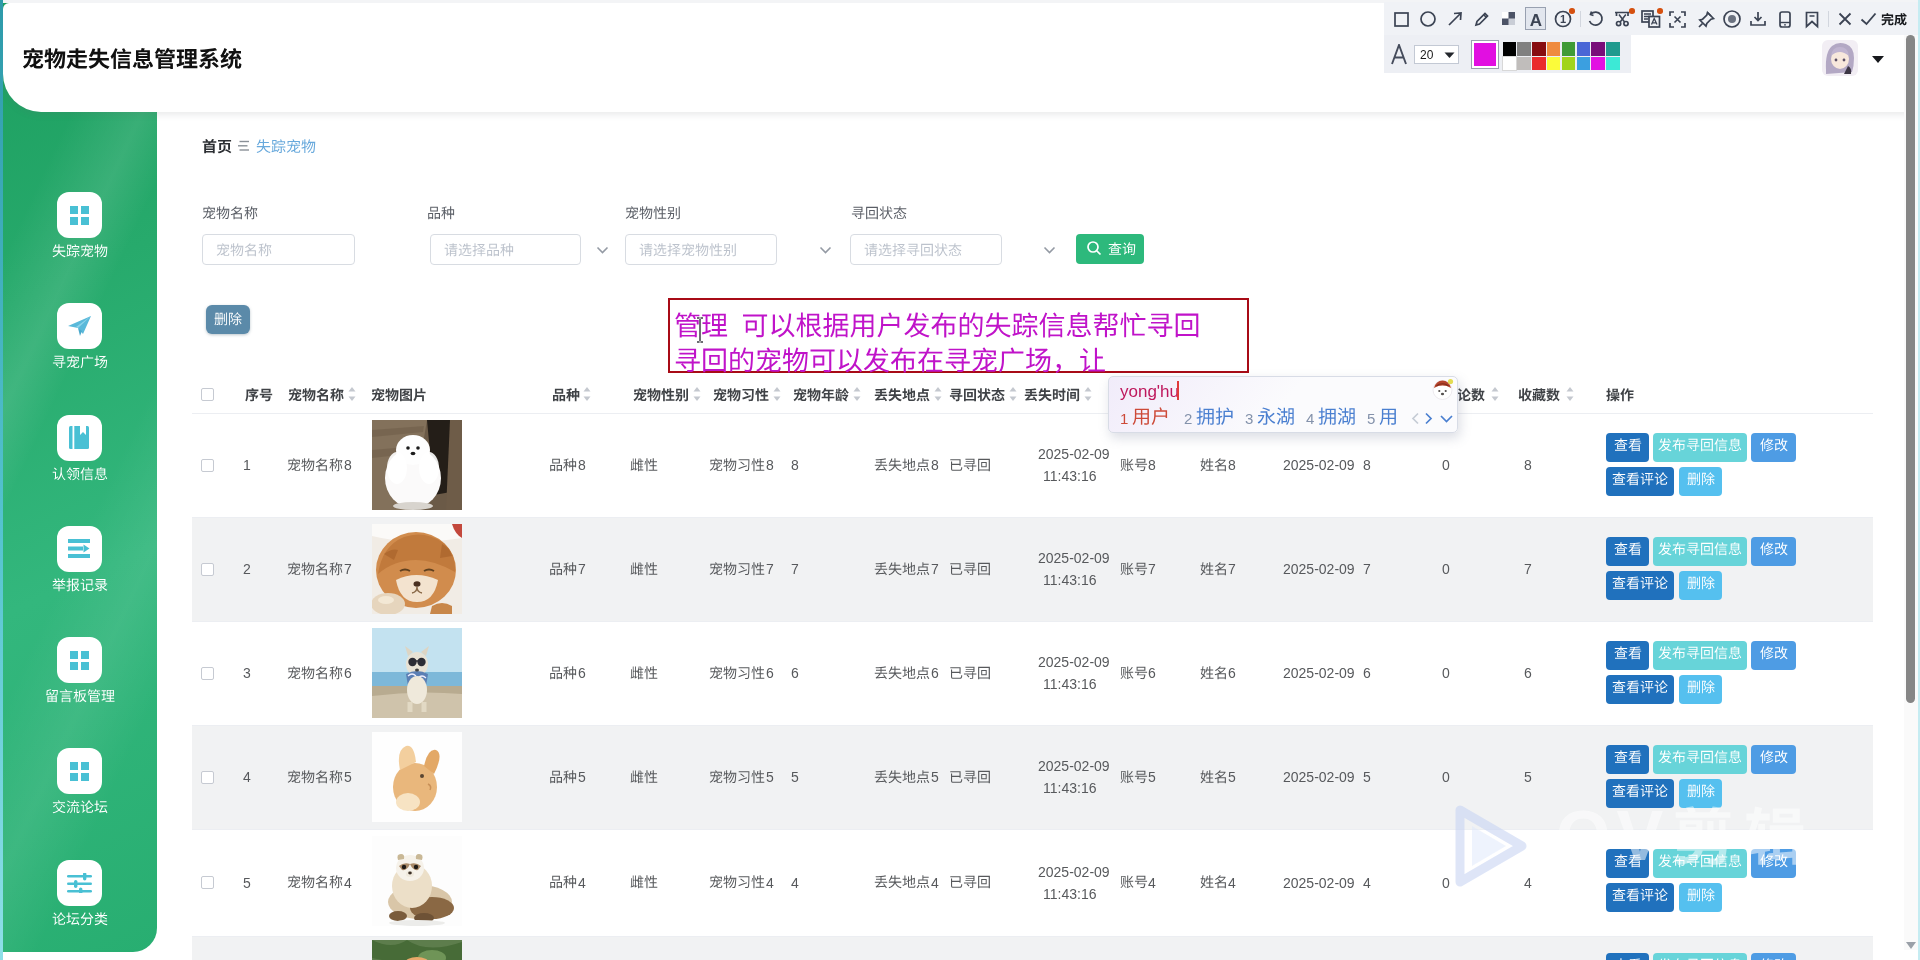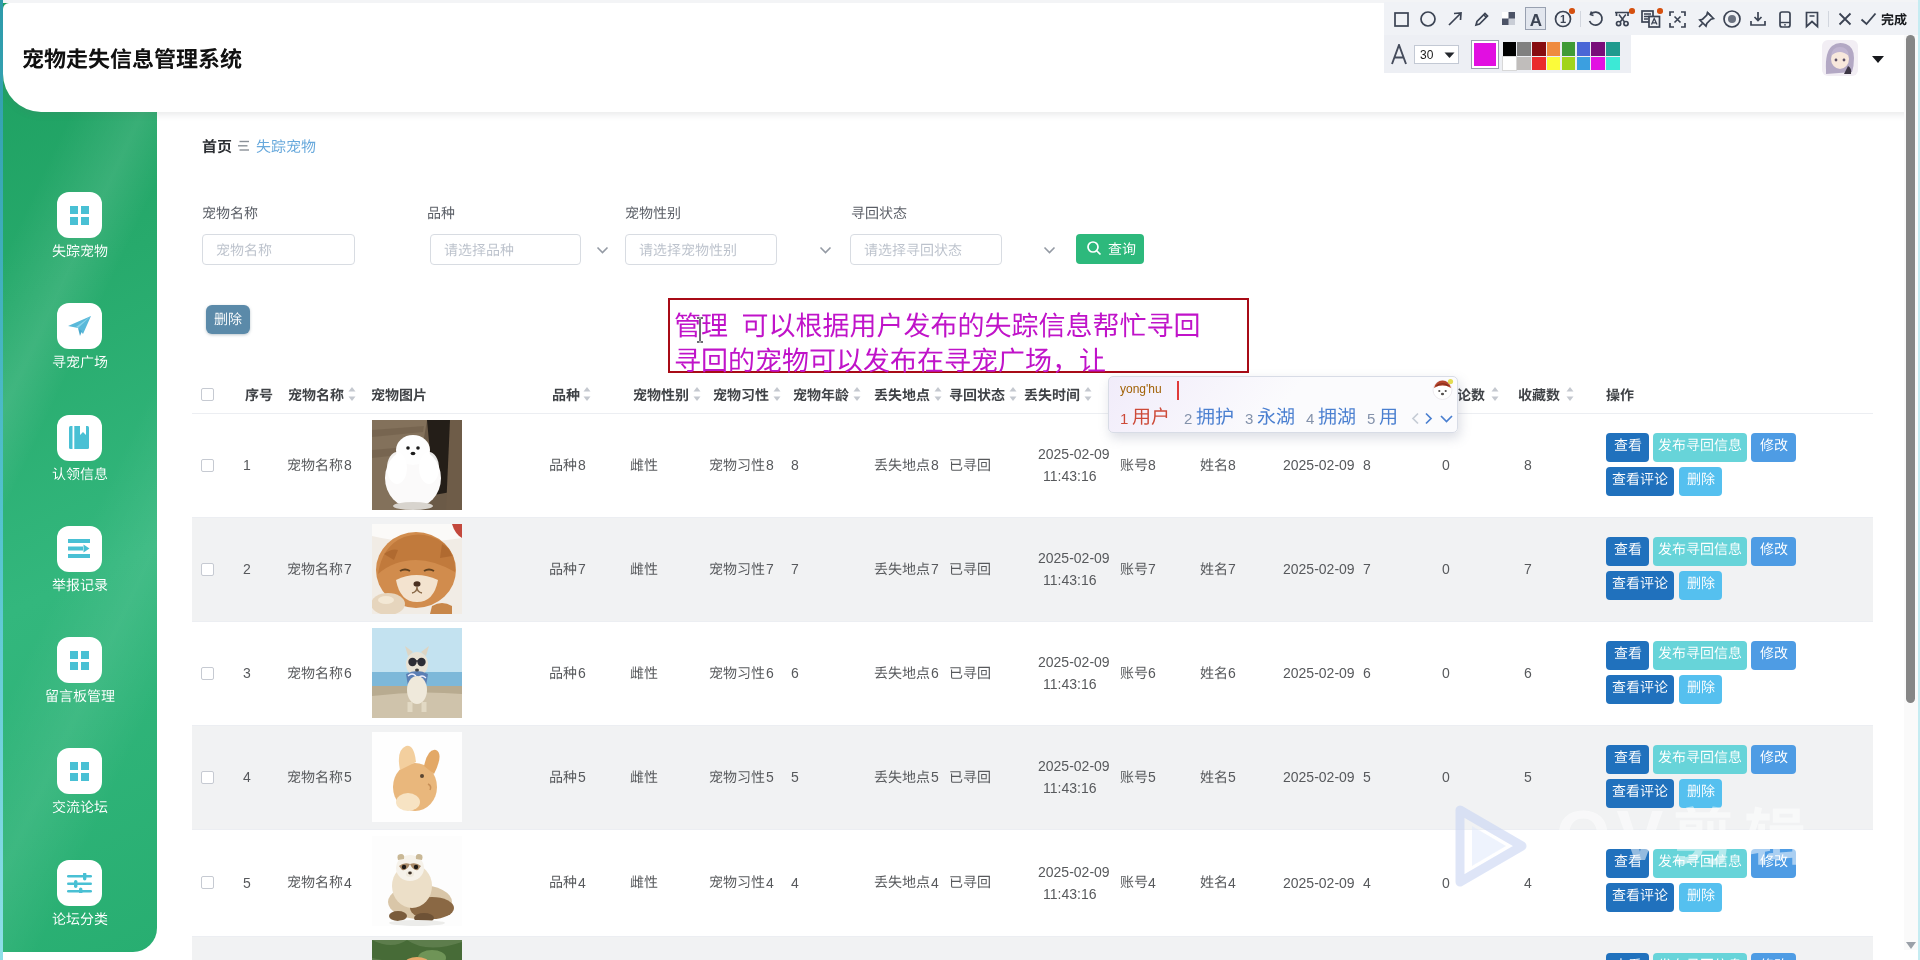--- a/index.html
+++ b/index.html
@@ -652,21 +652,21 @@
       <path transform="translate(0,23.22)" d="M6.9 -5.6C8.4 -4.3 10.1 -2.4 10.8 -1.1L12.5 -2.3C11.7 -3.6 10 -5.3 8.5 -6.6ZM17.7 -11.4V-8.7H1.8V-6.8H17.7V-0.7C17.7 -0.3 17.5 -0.2 17 -0.2C16.6 -0.2 14.8 -0.1 13 -0.2C13.2 0.4 13.6 1.2 13.6 1.8C16.1 1.8 17.6 1.8 18.5 1.5C19.5 1.1 19.7 0.5 19.7 -0.7V-6.8H25.8V-8.7H19.7V-11.4ZM5.4 -17.5V-15.8H20V-13.2H4.5V-11.6H22.1V-21.5H4.6V-19.9H20V-17.5Z M37.1 -13.5H43.7V-7.3H37.1ZM35.2 -15.3V-5.5H45.7V-15.3ZM29.2 -21.6V2.1H31.3V0.7H49.7V2.1H51.8V-21.6ZM31.3 -1.2V-19.5H49.7V-1.2Z M68.9 -11.4C70.4 -9.4 72.2 -6.8 73 -5.1L74.8 -6.2C73.9 -7.8 72 -10.4 70.5 -12.3ZM60.5 -22.7C60.3 -21.4 59.8 -19.7 59.4 -18.3H56.3V1.5H58.2V-0.7H65.7V-18.3H61.2C61.7 -19.5 62.2 -21 62.7 -22.4ZM58.2 -16.5H63.9V-10.8H58.2ZM58.2 -2.5V-9H63.9V-2.5ZM70.1 -22.8C69.3 -19.1 67.8 -15.3 66 -12.9C66.4 -12.7 67.3 -12.1 67.7 -11.8C68.6 -13.1 69.4 -14.7 70.2 -16.6H77.1C76.8 -5.7 76.4 -1.6 75.5 -0.6C75.2 -0.3 74.9 -0.2 74.3 -0.2C73.7 -0.2 72.1 -0.2 70.3 -0.4C70.7 0.2 70.9 1 71 1.6C72.5 1.7 74.1 1.7 75 1.6C76 1.5 76.6 1.3 77.2 0.5C78.3 -0.8 78.7 -5 79.1 -17.4C79.1 -17.7 79.1 -18.4 79.1 -18.4H70.9C71.4 -19.7 71.8 -21 72.1 -22.4Z M96 -15.8C97.6 -15.1 99.6 -13.9 100.7 -13.2L101.9 -14.5C100.8 -15.3 98.7 -16.3 97.1 -17ZM102.2 -9.6C101 -8.2 99.3 -6.8 97.5 -5.5V-11.1H106.1V-12.9H92.6C92.8 -14.1 93 -15.5 93.1 -16.9L91 -17.1C90.9 -15.6 90.7 -14.2 90.5 -12.9H83.7V-11.1H90.2C89 -5.9 86.8 -2.3 82.3 -0.1C82.7 0.4 83.5 1.2 83.7 1.6C88.5 -1.1 91 -5.1 92.3 -11.1H95.5V-4.2C93.6 -3.1 91.5 -2.1 89.6 -1.4C90.1 -0.9 90.6 -0.2 90.9 0.2C92.4 -0.4 94 -1.2 95.5 -2V-1.4C95.5 1 96.2 1.6 98.8 1.6C99.4 1.6 103.1 1.6 103.7 1.6C105.8 1.6 106.5 0.7 106.7 -2.6C106.1 -2.7 105.3 -3 104.9 -3.4C104.7 -0.7 104.5 -0.2 103.5 -0.2C102.7 -0.2 99.6 -0.2 99 -0.2C97.7 -0.2 97.5 -0.4 97.5 -1.4V-3.3C100 -4.9 102.2 -6.8 104 -8.7ZM92.6 -22.2C93 -21.5 93.5 -20.6 93.8 -19.8H83.6V-14.7H85.7V-18H103.8V-14.7H105.9V-19.8H96.2C95.8 -20.8 95.1 -22 94.5 -22.8Z M122.4 -22.7C121.5 -18.6 119.9 -14.7 117.6 -12.3C118.1 -12 118.9 -11.4 119.2 -11.1C120.4 -12.5 121.4 -14.3 122.3 -16.3H124.6C123.4 -11.9 121 -7.4 118.1 -5.1C118.7 -4.8 119.3 -4.3 119.7 -3.9C122.7 -6.5 125.1 -11.6 126.4 -16.3H128.6C127.2 -9.4 124.3 -2.7 119.8 0.5C120.4 0.8 121.1 1.3 121.5 1.7C126 -1.9 129 -9.1 130.4 -16.3H131.7C131.1 -5.5 130.5 -1.5 129.7 -0.5C129.4 -0.1 129.1 -0.1 128.6 -0.1C128.1 -0.1 127 -0.1 125.8 -0.2C126.1 0.4 126.3 1.2 126.4 1.8C127.6 1.9 128.7 1.9 129.5 1.8C130.3 1.7 130.8 1.5 131.4 0.8C132.4 -0.6 133 -4.8 133.6 -17.1C133.7 -17.4 133.7 -18.1 133.7 -18.1H123.1C123.5 -19.5 124 -20.9 124.3 -22.3ZM110.6 -21.1C110.3 -17.8 109.8 -14.4 108.8 -12.1C109.2 -11.9 110 -11.4 110.3 -11.2C110.8 -12.3 111.2 -13.7 111.5 -15.2H114V-9.1C112.1 -8.6 110.3 -8 108.9 -7.7L109.5 -5.8L114 -7.2V2.2H115.9V-7.7L119.3 -8.8L119 -10.6L115.9 -9.7V-15.2H118.7V-17.1H115.9V-22.7H114V-17.1H111.9C112.1 -18.4 112.3 -19.6 112.4 -20.8Z M136.5 -20.8V-18.7H155.2V-0.8C155.2 -0.2 155 -0.1 154.4 0C153.7 0 151.5 0 149.4 -0.1C149.7 0.5 150.1 1.5 150.2 2.1C152.9 2.1 154.8 2.1 155.8 1.8C156.9 1.4 157.3 0.7 157.3 -0.8V-18.7H160.6V-20.8ZM141.2 -12.8H148.3V-6.6H141.2ZM139.3 -14.8V-2.5H141.2V-4.7H150.3V-14.8Z M172.1 -19.2C173.7 -17.3 175.4 -14.5 176.2 -12.8L178 -13.9C177.2 -15.6 175.4 -18.2 173.8 -20.2ZM182.5 -21.6C182 -9.6 180 -2.9 171.3 0.6C171.8 1 172.6 1.9 172.9 2.3C176.6 0.6 179.1 -1.5 180.8 -4.4C183 -2.2 185.2 0.4 186.3 2.1L188.1 0.8C186.8 -1.2 184.1 -4 181.8 -6.2C183.6 -10.1 184.3 -15.1 184.7 -21.5ZM165.8 -0.5C166.5 -1.2 167.5 -1.8 175.3 -5.5C175.1 -5.9 174.9 -6.8 174.8 -7.4L168.5 -4.5V-20.6H166.3V-4.7C166.3 -3.4 165.3 -2.6 164.7 -2.2C165 -1.8 165.6 -1 165.8 -0.5Z M207.2 -21.3C208.3 -20.1 209.9 -18.4 210.6 -17.3L212.2 -18.4C211.5 -19.4 209.9 -21.1 208.7 -22.3ZM192.9 -14.1C193.2 -14.4 194.1 -14.6 195.8 -14.6H199.6C197.8 -9 194.8 -4.5 189.8 -1.5C190.3 -1.2 191.1 -0.4 191.3 0C194.8 -2.1 197.4 -4.9 199.3 -8.2C200.4 -6.2 201.7 -4.5 203.3 -3C201 -1.3 198.3 -0.2 195.5 0.5C195.9 0.9 196.3 1.7 196.6 2.2C199.6 1.4 202.4 0.1 204.9 -1.6C207.4 0.2 210.3 1.5 213.8 2.2C214.1 1.7 214.6 0.9 215 0.4C211.7 -0.2 208.9 -1.4 206.5 -2.9C208.8 -5 210.7 -7.7 211.8 -11.2L210.4 -11.8L210 -11.7H200.9C201.3 -12.6 201.6 -13.6 201.9 -14.6H214.1L214.1 -16.5H202.4C202.9 -18.4 203.2 -20.3 203.5 -22.4L201.2 -22.8C201 -20.6 200.6 -18.5 200.1 -16.5H195.2C195.9 -18 196.7 -19.8 197.2 -21.5L195 -21.9C194.6 -19.8 193.5 -17.7 193.2 -17.1C192.9 -16.5 192.6 -16.1 192.2 -16C192.5 -15.6 192.8 -14.6 192.9 -14.1ZM204.9 -4.2C203 -5.7 201.6 -7.6 200.5 -9.7H209C208.1 -7.5 206.6 -5.7 204.9 -4.2Z M226.8 -22.7C226.4 -21.3 225.9 -19.9 225.3 -18.5H217.6V-16.6H224.5C222.6 -13 220.1 -9.7 216.8 -7.4C217.2 -7 217.8 -6.2 218.1 -5.7C219.5 -6.7 220.8 -7.9 222 -9.3V-0.4H224V-9.7H229.7V2.2H231.8V-9.7H237.9V-2.9C237.9 -2.6 237.8 -2.5 237.3 -2.4C236.9 -2.4 235.3 -2.4 233.6 -2.5C233.8 -1.9 234.2 -1.2 234.3 -0.6C236.6 -0.6 238 -0.6 238.8 -0.9C239.7 -1.3 239.9 -1.8 239.9 -2.9V-11.6H237.9H231.8V-15.3H229.7V-11.6H223.9C224.9 -13.2 225.9 -14.8 226.7 -16.6H241.4V-18.5H227.6C228 -19.8 228.5 -21 228.9 -22.2Z M253.6 -22.7C253.2 -21.3 252.7 -19.9 252.1 -18.5H244.7V-16.6H251.2C249.5 -13.1 247.1 -9.9 244 -7.7C244.3 -7.3 244.9 -6.4 245.1 -5.9C246.2 -6.7 247.3 -7.6 248.2 -8.6V2.1H250.2V-11C251.5 -12.7 252.6 -14.6 253.5 -16.6H268.4V-18.5H254.4C254.9 -19.7 255.3 -21 255.7 -22.2ZM259.1 -15.1V-9.9H253.1V-8H259.1V-0.4H252V1.5H268.3V-0.4H261.2V-8H267.3V-9.9H261.2V-15.1Z M276.9 -5.6C278.4 -4.3 280.1 -2.4 280.8 -1.1L282.5 -2.3C281.7 -3.6 280 -5.3 278.5 -6.6ZM287.7 -11.4V-8.7H271.8V-6.8H287.7V-0.7C287.7 -0.3 287.5 -0.2 287 -0.2C286.6 -0.2 284.8 -0.1 283 -0.2C283.2 0.4 283.6 1.2 283.6 1.8C286.1 1.8 287.6 1.8 288.5 1.5C289.5 1.1 289.7 0.5 289.7 -0.7V-6.8H295.8V-8.7H289.7V-11.4ZM275.4 -17.5V-15.8H290V-13.2H274.5V-11.6H292.1V-21.5H274.6V-19.9H290V-17.5Z M312 -15.8C313.6 -15.1 315.6 -13.9 316.7 -13.2L317.9 -14.5C316.8 -15.3 314.7 -16.3 313.1 -17ZM318.2 -9.6C317 -8.2 315.3 -6.8 313.5 -5.5V-11.1H322.1V-12.9H308.6C308.8 -14.1 309 -15.5 309.1 -16.9L307 -17.1C306.9 -15.6 306.7 -14.2 306.5 -12.9H299.7V-11.1H306.2C305 -5.9 302.8 -2.3 298.3 -0.1C298.7 0.4 299.5 1.2 299.7 1.6C304.5 -1.1 307 -5.1 308.3 -11.1H311.5V-4.2C309.6 -3.1 307.5 -2.1 305.6 -1.4C306.1 -0.9 306.6 -0.2 306.9 0.2C308.4 -0.4 310 -1.2 311.5 -2V-1.4C311.5 1 312.2 1.6 314.8 1.6C315.4 1.6 319.1 1.6 319.7 1.6C321.8 1.6 322.5 0.7 322.7 -2.6C322.1 -2.7 321.3 -3 320.9 -3.4C320.7 -0.7 320.5 -0.2 319.5 -0.2C318.7 -0.2 315.6 -0.2 315 -0.2C313.7 -0.2 313.5 -0.4 313.5 -1.4V-3.3C316 -4.9 318.2 -6.8 320 -8.7ZM308.6 -22.2C309 -21.5 309.5 -20.6 309.8 -19.8H299.6V-14.7H301.7V-18H319.8V-14.7H321.9V-19.8H312.2C311.8 -20.8 311.1 -22 310.5 -22.8Z M336.7 -22.3C337.1 -21.1 337.7 -19.7 338 -18.6H327.9V-10.8C327.9 -7.2 327.6 -2.4 325.1 1C325.5 1.2 326.4 2 326.7 2.4C329.5 -1.2 330 -6.8 330 -10.8V-16.6H349.4V-18.6H339.3L340.2 -18.8C339.9 -19.8 339.3 -21.5 338.7 -22.7Z M362.1 -11.7C362.3 -11.9 363.2 -12 364.4 -12H366.4C365.2 -9.1 363.3 -6.6 360.8 -5L360.5 -6.6L357.6 -5.5V-14.2H360.6V-16.1H357.6V-22.4H355.7V-16.1H352.4V-14.2H355.7V-4.8C354.3 -4.3 353 -3.8 352 -3.5L352.6 -1.4C355 -2.3 358 -3.6 360.9 -4.7L360.8 -4.9C361.2 -4.7 362 -4.1 362.3 -3.8C364.9 -5.7 367.1 -8.5 368.3 -12H370.5C368.8 -6.3 365.8 -1.8 361.2 1C361.7 1.2 362.5 1.8 362.8 2.1C367.4 -0.9 370.6 -5.7 372.4 -12H374.3C373.8 -4.1 373.2 -1 372.5 -0.3C372.2 0.1 372 0.1 371.6 0.1C371.1 0.1 370.1 0.1 369 0C369.3 0.5 369.5 1.4 369.5 1.9C370.7 2 371.8 2 372.4 1.9C373.2 1.8 373.7 1.6 374.2 1C375.2 -0.1 375.8 -3.5 376.3 -13C376.4 -13.3 376.4 -14 376.4 -14H365.5C368.2 -15.7 371 -17.9 373.9 -20.4L372.4 -21.6L372 -21.4H361.1V-19.5H369.8C367.5 -17.4 364.9 -15.5 364 -15C362.9 -14.3 361.9 -13.7 361.2 -13.6C361.5 -13.1 361.9 -12.2 362.1 -11.7Z M382.2 2.9C385.1 1.9 386.9 -0.3 386.9 -3.2C386.9 -5.1 386.1 -6.3 384.6 -6.3C383.5 -6.3 382.6 -5.7 382.6 -4.4C382.6 -3.1 383.5 -2.5 384.6 -2.5L385 -2.5C384.9 -0.7 383.7 0.6 381.6 1.5Z M408.7 -20.9C410 -19.6 411.9 -17.8 412.7 -16.7L414.1 -18.2C413.1 -19.3 411.3 -21 409.9 -22.2ZM420.9 -22.5V-0.7H414.4V1.3H430.9V-0.7H423V-11.8H428.9V-13.8H423V-22.5ZM406.2 -14.2V-12.2H410.5V-2.8C410.5 -1.4 409.3 -0.2 408.8 0.3C409.2 0.5 409.8 1.2 410.1 1.5C410.5 1 411.2 0.4 416.3 -3.5C416 -3.9 415.7 -4.6 415.6 -5.2L412.4 -2.8V-14.2Z" fill="#c013c9"></path>
     </svg>
     <svg style="position:absolute;left:694px;top:317px" width="12" height="26">
       <g stroke="#3c3f44" stroke-width="1.5">
         <line x1="6" y1="2" x2="6" y2="24"></line>
         <path d="M3 1 h2.6 M6.4 1 h2.6"></path>
         <path d="M3 25 h2.6 M6.4 25 h2.6"></path>
       </g>
     </svg>
     <div style="position:absolute;left:1108px;top:376px;width:350px;height:57px;background:linear-gradient(130deg,#f1ecfa 0%,#fbfbfd 50%);border:1px solid #d8dce6;border-radius:5px;box-shadow:2px 5px 12px rgba(90,100,130,.22);"></div>
-    <div style="position:absolute;left:1120px;top:383px;font-size:12px;color:#a16207;font-weight:400;line-height:1;white-space:pre;text-align:right;">yong'hu</div>
+    <div style="position:absolute;left:1120px;top:383px;font-size:17px;color:#be185d;font-weight:400;line-height:1;white-space:pre;text-align:right;">yong'hu</div>
     <div style="position:absolute;left:1177px;top:381px;width:1.6px;height:19px;background:#e03a3a;"></div>
     <div style="position:absolute;left:1120px;top:411px;font-size:15px;color:#cd4a38;font-weight:400;line-height:1;white-space:pre;">1</div>
     <svg style="position:absolute;left:1132px;top:407px;overflow:visible" width="38" height="23">
       <path transform="translate(0,16.34)" d="M2.9 -14.6V-7.7C2.9 -5.1 2.7 -1.7 0.6 0.7C0.9 0.9 1.5 1.3 1.7 1.6C3.2 0 3.8 -2.2 4.1 -4.3H8.9V1.3H10.3V-4.3H15.4V-0.4C15.4 -0.1 15.3 0 14.9 0.1C14.6 0.1 13.3 0.1 12 0C12.1 0.4 12.4 1 12.4 1.4C14.2 1.4 15.3 1.4 16 1.2C16.6 0.9 16.9 0.5 16.9 -0.4V-14.6ZM4.3 -13.3H8.9V-10.2H4.3ZM15.4 -13.3V-10.2H10.3V-13.3ZM4.3 -8.9H8.9V-5.7H4.2C4.3 -6.4 4.3 -7.1 4.3 -7.7ZM15.4 -8.9V-5.7H10.3V-8.9Z M23.7 -11.7H33.6V-7.9H23.7L23.7 -8.9ZM27.4 -15.7C27.8 -14.9 28.2 -13.8 28.4 -13H22.2V-8.9C22.2 -6 22 -2.1 19.6 0.8C20 0.9 20.6 1.4 20.9 1.6C22.7 -0.6 23.4 -3.8 23.6 -6.5H33.6V-5.3H35.1V-13H29L29.9 -13.3C29.7 -14 29.2 -15.2 28.7 -16.1Z" fill="#cd4a38"></path>
     </svg>
     <div style="position:absolute;left:1184px;top:411px;font-size:15px;color:#8492ab;font-weight:400;line-height:1;white-space:pre;">2</div>
     <svg style="position:absolute;left:1196px;top:407px;overflow:visible" width="38" height="23">
       <path transform="translate(0,16.34)" d="M7.5 -14.7V-7.8C7.5 -5.1 7.3 -1.7 5.4 0.6C5.7 0.8 6.3 1.3 6.5 1.5C7.8 -0.2 8.4 -2.4 8.7 -4.6H11.9V1.2H13.2V-4.6H16.3V-0.2C16.3 0.1 16.2 0.1 16 0.2C15.7 0.2 14.9 0.2 13.9 0.1C14.1 0.5 14.3 1.1 14.4 1.5C15.7 1.5 16.5 1.4 17 1.2C17.5 1 17.7 0.6 17.7 -0.2V-14.7ZM8.8 -13.4H11.9V-10.3H8.8ZM16.3 -13.4V-10.3H13.2V-13.4ZM8.8 -9H11.9V-5.9H8.8C8.8 -6.5 8.8 -7.2 8.8 -7.8ZM16.3 -9V-5.9H13.2V-9ZM3.2 -15.9V-12.1H0.8V-10.8H3.2V-6.6C2.2 -6.3 1.3 -6.1 0.5 -5.9L0.9 -4.5L3.2 -5.2V-0.3C3.2 0 3.1 0.1 2.9 0.1C2.6 0.1 1.9 0.1 1.1 0.1C1.3 0.5 1.4 1.1 1.5 1.4C2.7 1.4 3.4 1.4 3.9 1.2C4.4 0.9 4.5 0.5 4.5 -0.3V-5.7L6.7 -6.4L6.5 -7.7L4.5 -7V-10.8H6.7V-12.1H4.5V-15.9Z M22.6 -15.9V-12.1H20V-10.8H22.6V-6.6C21.5 -6.3 20.5 -6.1 19.7 -5.9L20.1 -4.5L22.6 -5.2V-0.3C22.6 0 22.5 0.1 22.2 0.1C22 0.1 21.2 0.1 20.3 0.1C20.6 0.5 20.7 1.1 20.8 1.4C22.1 1.4 22.8 1.4 23.3 1.2C23.8 0.9 24 0.5 24 -0.3V-5.6L26.3 -6.4L26.1 -7.7L24 -7V-10.8H26.2V-12.1H24V-15.9ZM30.2 -15.4C30.9 -14.6 31.7 -13.5 32 -12.7H27.5V-7.6C27.5 -5.1 27.2 -1.8 25.1 0.6C25.5 0.8 26 1.3 26.3 1.6C28.3 -0.6 28.8 -3.8 28.9 -6.4H35.1V-5.2H36.6V-12.7H32L33.3 -13.2C33 -14 32.2 -15.1 31.5 -15.9ZM35.1 -7.8H28.9V-11.4H35.1Z" fill="#4a7fd0"></path>
     </svg>
     <div style="position:absolute;left:1245px;top:411px;font-size:15px;color:#8492ab;font-weight:400;line-height:1;white-space:pre;">3</div>
@@ -777,21 +777,21 @@
     <svg style="position:absolute;left:1860px;top:12.0px;overflow:visible" width="17" height="14">
       <path d="M1.5 7.5 L6.5 12 L15.5 1.5" stroke="#3b4353" stroke-width="1.9" fill="none"></path>
     </svg>
     <svg style="position:absolute;left:1881px;top:12.5px;overflow:visible" width="26" height="16">
       <path transform="translate(0,11.18)" d="M3.1 -7.3V-5.8H9.8V-7.3ZM0.7 -4.9V-3.4H3.9C3.8 -1.5 3.4 -0.6 0.4 -0.2C0.7 0.2 1.1 0.8 1.3 1.2C4.7 0.5 5.3 -0.9 5.5 -3.4H7.3V-0.9C7.3 0.5 7.6 1 9.1 1C9.4 1 10.5 1 10.8 1C12 1 12.4 0.5 12.6 -1.4C12.1 -1.5 11.5 -1.8 11.2 -2C11.1 -0.7 11 -0.4 10.6 -0.4C10.4 -0.4 9.6 -0.4 9.4 -0.4C8.9 -0.4 8.8 -0.5 8.8 -0.9V-3.4H12.3V-4.9ZM5.3 -10.7C5.4 -10.4 5.6 -10.1 5.7 -9.7H0.9V-6.5H2.5V-8.2H10.4V-6.5H12.1V-9.7H7.5C7.4 -10.2 7.1 -10.8 6.9 -11.2Z M19.7 -11C19.7 -10.4 19.7 -9.7 19.7 -9.1H14.4V-5.3C14.4 -3.6 14.3 -1.3 13.3 0.3C13.7 0.4 14.4 1 14.7 1.3C15.7 -0.3 16 -2.8 16 -4.7H17.7C17.7 -3.1 17.7 -2.5 17.5 -2.3C17.4 -2.2 17.3 -2.1 17.1 -2.1C16.9 -2.1 16.5 -2.1 16 -2.2C16.2 -1.8 16.4 -1.2 16.4 -0.7C17 -0.7 17.6 -0.7 18 -0.8C18.3 -0.8 18.6 -0.9 18.9 -1.3C19.2 -1.7 19.2 -2.8 19.3 -5.6C19.3 -5.8 19.3 -6.1 19.3 -6.1H16V-7.6H19.8C20 -5.6 20.3 -3.8 20.7 -2.3C20 -1.4 19.1 -0.7 18.1 -0.2C18.4 0.1 19 0.8 19.2 1.1C20 0.6 20.7 0 21.4 -0.7C22 0.4 22.7 1.1 23.6 1.1C24.8 1.1 25.4 0.5 25.6 -1.9C25.2 -2.1 24.6 -2.5 24.3 -2.8C24.2 -1.2 24 -0.5 23.8 -0.5C23.3 -0.5 22.9 -1.1 22.5 -2C23.5 -3.3 24.2 -4.8 24.8 -6.5L23.2 -6.9C22.9 -5.8 22.5 -4.8 22 -4C21.7 -5 21.6 -6.3 21.4 -7.6H25.5V-9.1H24.1L24.8 -9.8C24.3 -10.2 23.3 -10.8 22.6 -11.2L21.7 -10.2C22.2 -9.9 22.9 -9.5 23.3 -9.1H21.3C21.3 -9.7 21.3 -10.4 21.3 -11Z" fill="#16181c"></path>
     </svg>
     <svg style="position:absolute;left:1390px;top:44px" width="18" height="21">
       <path d="M2 20 L9 1 L16 20 M4.8 13.5 H13.2" stroke="#454c5c" stroke-width="1.9" fill="none"></path>
     </svg>
     <div style="position:absolute;left:1414px;top:45px;width:45px;height:19px;background:#fff;border:1px solid #c3c9d4;"></div>
-    <div style="position:absolute;left:1420px;top:49px;font-size:12px;color:#1a1a1a;font-weight:400;line-height:1;white-space:pre;">30</div>
+    <div style="position:absolute;left:1420px;top:49px;font-size:12px;color:#1a1a1a;font-weight:400;line-height:1;white-space:pre;">20</div>
     <svg style="position:absolute;left:1444px;top:52px" width="11" height="7">
       <path d="M0.5 0.5 L5.5 6 L10.5 0.5 Z" fill="#23262c"></path>
     </svg>
     <div style="position:absolute;left:1472px;top:41px;width:26px;height:27px;background:#e10fe1;border:2px solid #fff;outline:1px solid #9aa2af;"></div>
     <div style="position:absolute;left:1502.5px;top:42px;width:13.5px;height:13.5px;background:#000000;"></div>
     <div style="position:absolute;left:1502.5px;top:56.5px;width:13.5px;height:13.5px;background:#ffffff;outline:1px solid #d8d8d8;"></div>
     <div style="position:absolute;left:1517.3px;top:42px;width:13.5px;height:13.5px;background:#808080;"></div>
     <div style="position:absolute;left:1517.3px;top:56.5px;width:13.5px;height:13.5px;background:#c0bdbb;"></div>
     <div style="position:absolute;left:1532.1px;top:42px;width:13.5px;height:13.5px;background:#870c10;"></div>
     <div style="position:absolute;left:1532.1px;top:56.5px;width:13.5px;height:13.5px;background:#ea2b2c;"></div>

